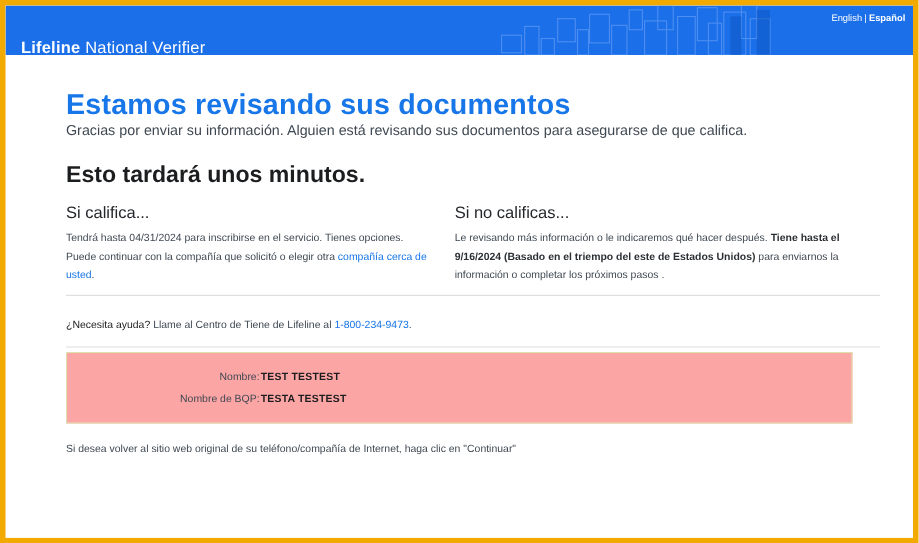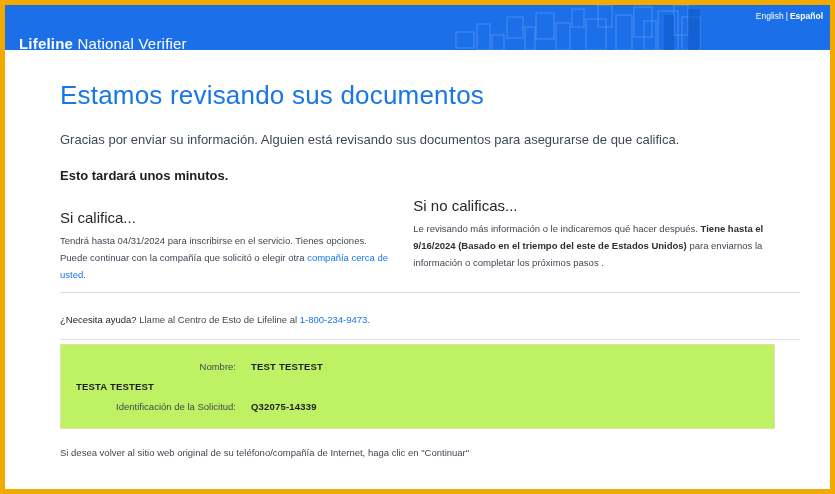--- a/index.html
+++ b/index.html
@@ -47,47 +47,46 @@
     width: 265px;
     pointer-events: none;
   }
   
   .content {
     padding: 30px 40px 0 55px;
   }
   h1.page-title {
     color: #1776e8;
     font-size: 26px;
-    font-weight: normal;
+    font-weight: bold;
     letter-spacing: .2px;
   }
   .intro {
-    margin-top: 21px;
     font-size: 13px;
     color: #3f4852;
   }
   h2.wait-heading {
     margin-top: 21px;
-    font-size: 13px;
+    font-size: 21px;
     font-weight: bold;
     color: #1c1d1f;
   }
   .hours {
     margin-top: 7px;
     font-size: 9.5px;
     line-height: 1.75;
     color: #3f4852;
     max-width: 745px;
   }
   .columns {
     display: flex;
     margin-top: 14px;
     gap: 18px;
   }
-  .col-left  { width: 340px; margin-top: 12px; }
+  .col-left  { width: 340px; }
   .col-right { width: 382px; }
   h3.col-heading {
     font-size: 15px;
     font-weight: normal;
     color: #24272b;
   }
   .col-text {
     margin-top: 6px;
     font-size: 9.5px;
     line-height: 1.8;
@@ -110,36 +109,36 @@
   hr.rule2 {
     border: none;
     border-top: 1px solid #e2e2e2;
     margin: 14px 0 0 0;
     width: 740px;
   }
   .details-box {
     margin-top: 4px;
     width: 715px;
     border: 1px solid #dfe0ae;
-    background: #bef264;
+    background: #fca5a5;
     padding: 11px 0 12px 0;
   }
   .detail-row {
     display: flex;
     align-items: baseline;
     padding: 4.5px 0;
     font-size: 9.5px;
   }
   .detail-label {
     width: 175px;
     text-align: right;
     color: #3f4852;
   }
   .detail-value {
-    margin-left: 15px;
+    margin-left: 1px;
     font-weight: bold;
     color: #1c1d1f;
     letter-spacing: .2px;
   }
   .footer-note {
     margin-top: 18px;
     font-size: 9.5px;
     color: #3f4852;
   }
 </style>
@@ -191,33 +190,30 @@
       <p class="col-text"><span>Tendrá hasta 04/31/2024 para inscribirse en el servicio. Tienes opciones. Puede continuar con la compañía que solicitó o elegir otra </span><a href="#" class="inline-link">compañía cerca de usted</a><span>.</span></p>
     </div>
     <div class="col-right">
       <h3 class="col-heading">Si no calificas...</h3>
       <p class="col-text"><span>Le revisando más información o le indicaremos qué hacer después. </span><span class="b">Tiene hasta el 9/16/2024 (Basado en el triempo del este de Estados Unidos)</span><span> para enviarnos la información o completar los próximos pasos .</span></p>
     </div>
   </div>
 
   <hr class="rule">
 
-  <p class="help"><span class="b">¿Necesita ayuda?</span><span> Llame al Centro de Esto de Lifeline al </span><a href="#" class="inline-link">1-800-234-9473</a><span>.</span></p>
+  <p class="help"><span class="b">¿Necesita ayuda?</span><span> Llame al Centro de Tiene de Lifeline al </span><a href="#" class="inline-link">1-800-234-9473</a><span>.</span></p>
 
   <hr class="rule2">
 
   <div class="details-box">
     <div class="detail-row">
       <div class="detail-label">Nombre:</div>
       <div class="detail-value">TEST TESTEST</div>
     </div>
     <div class="detail-row">
+      <div class="detail-label">Nombre de BQP:</div>
       <div class="detail-value">TESTA TESTEST</div>
     </div>
-    <div class="detail-row">
-      <div class="detail-label">Identificación de la Solicitud:</div>
-      <div class="detail-value">Q32075-14339</div>
-    </div>
   </div>
 
   <p class="footer-note">Si desea volver al sitio web original de su teléfono/compañía de Internet, haga clic en "Continuar"</p>
 
 </div>
 
 </body></html>

